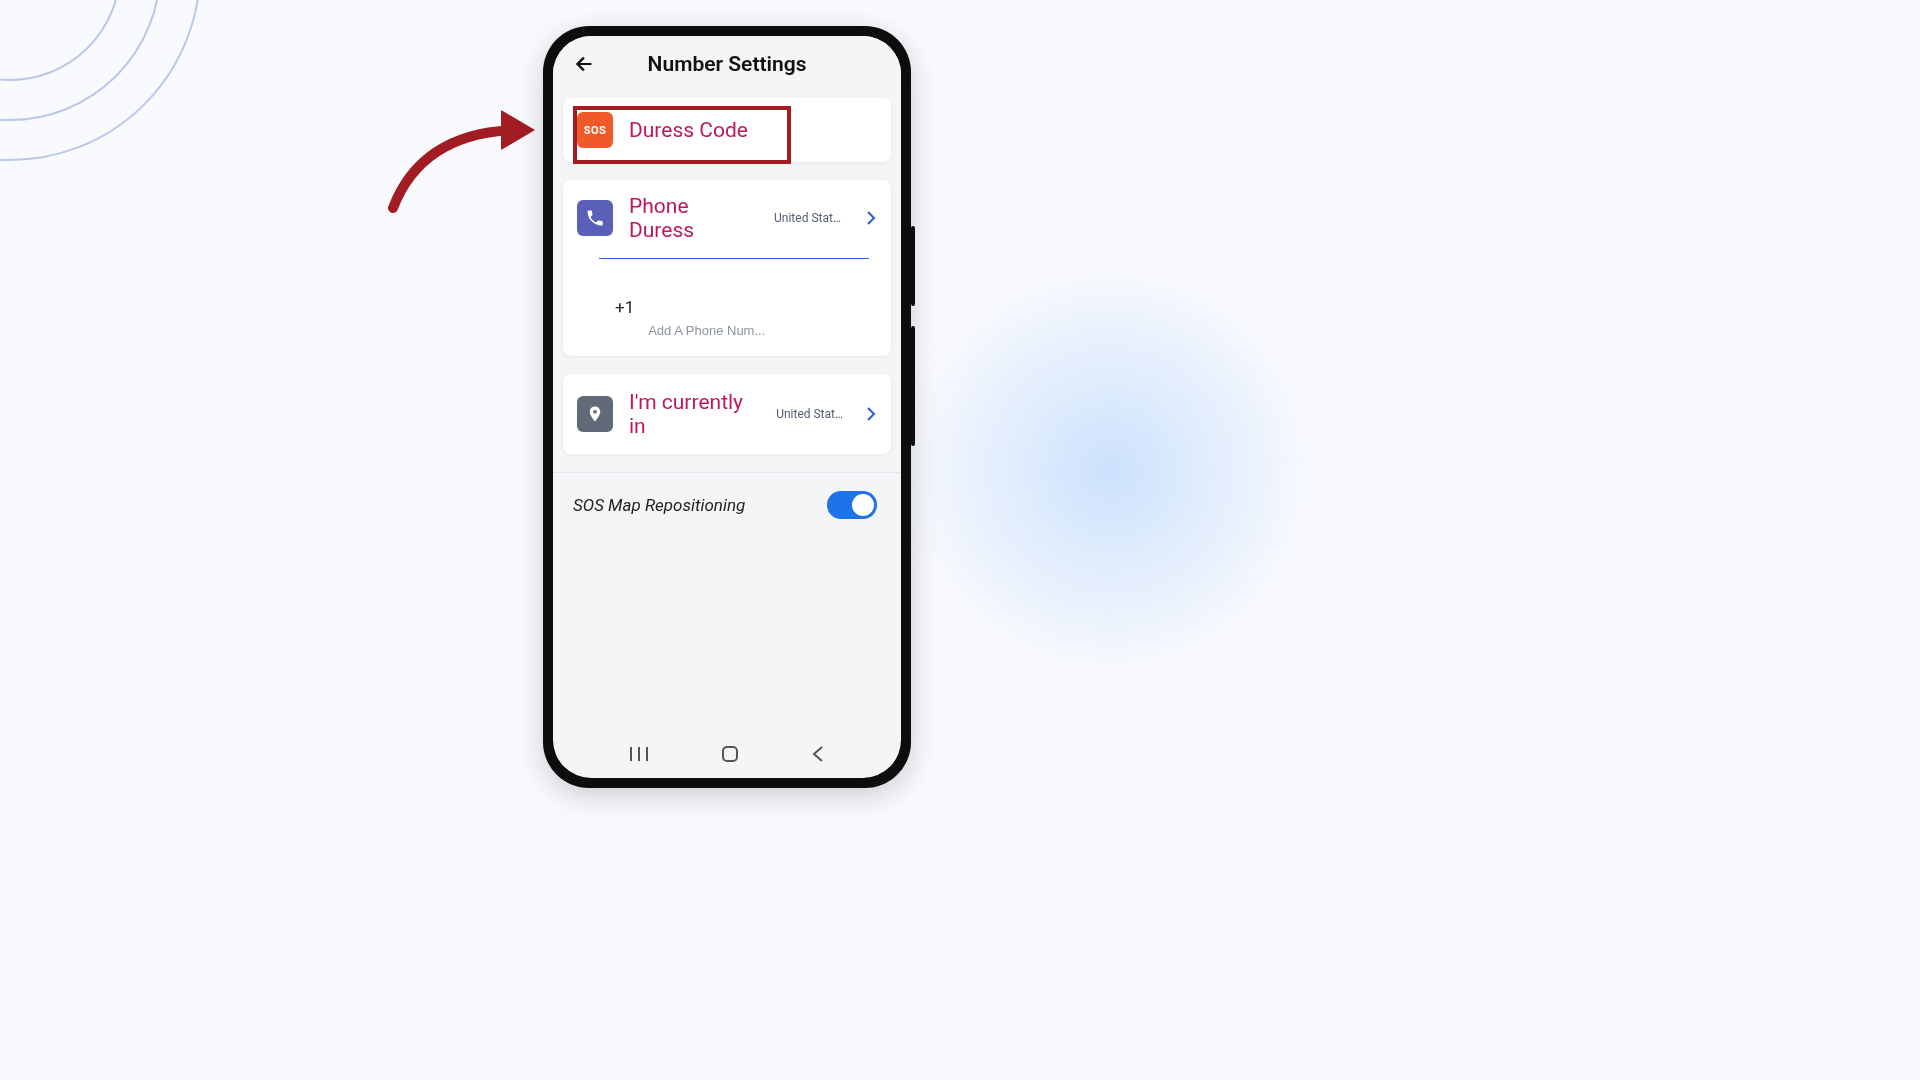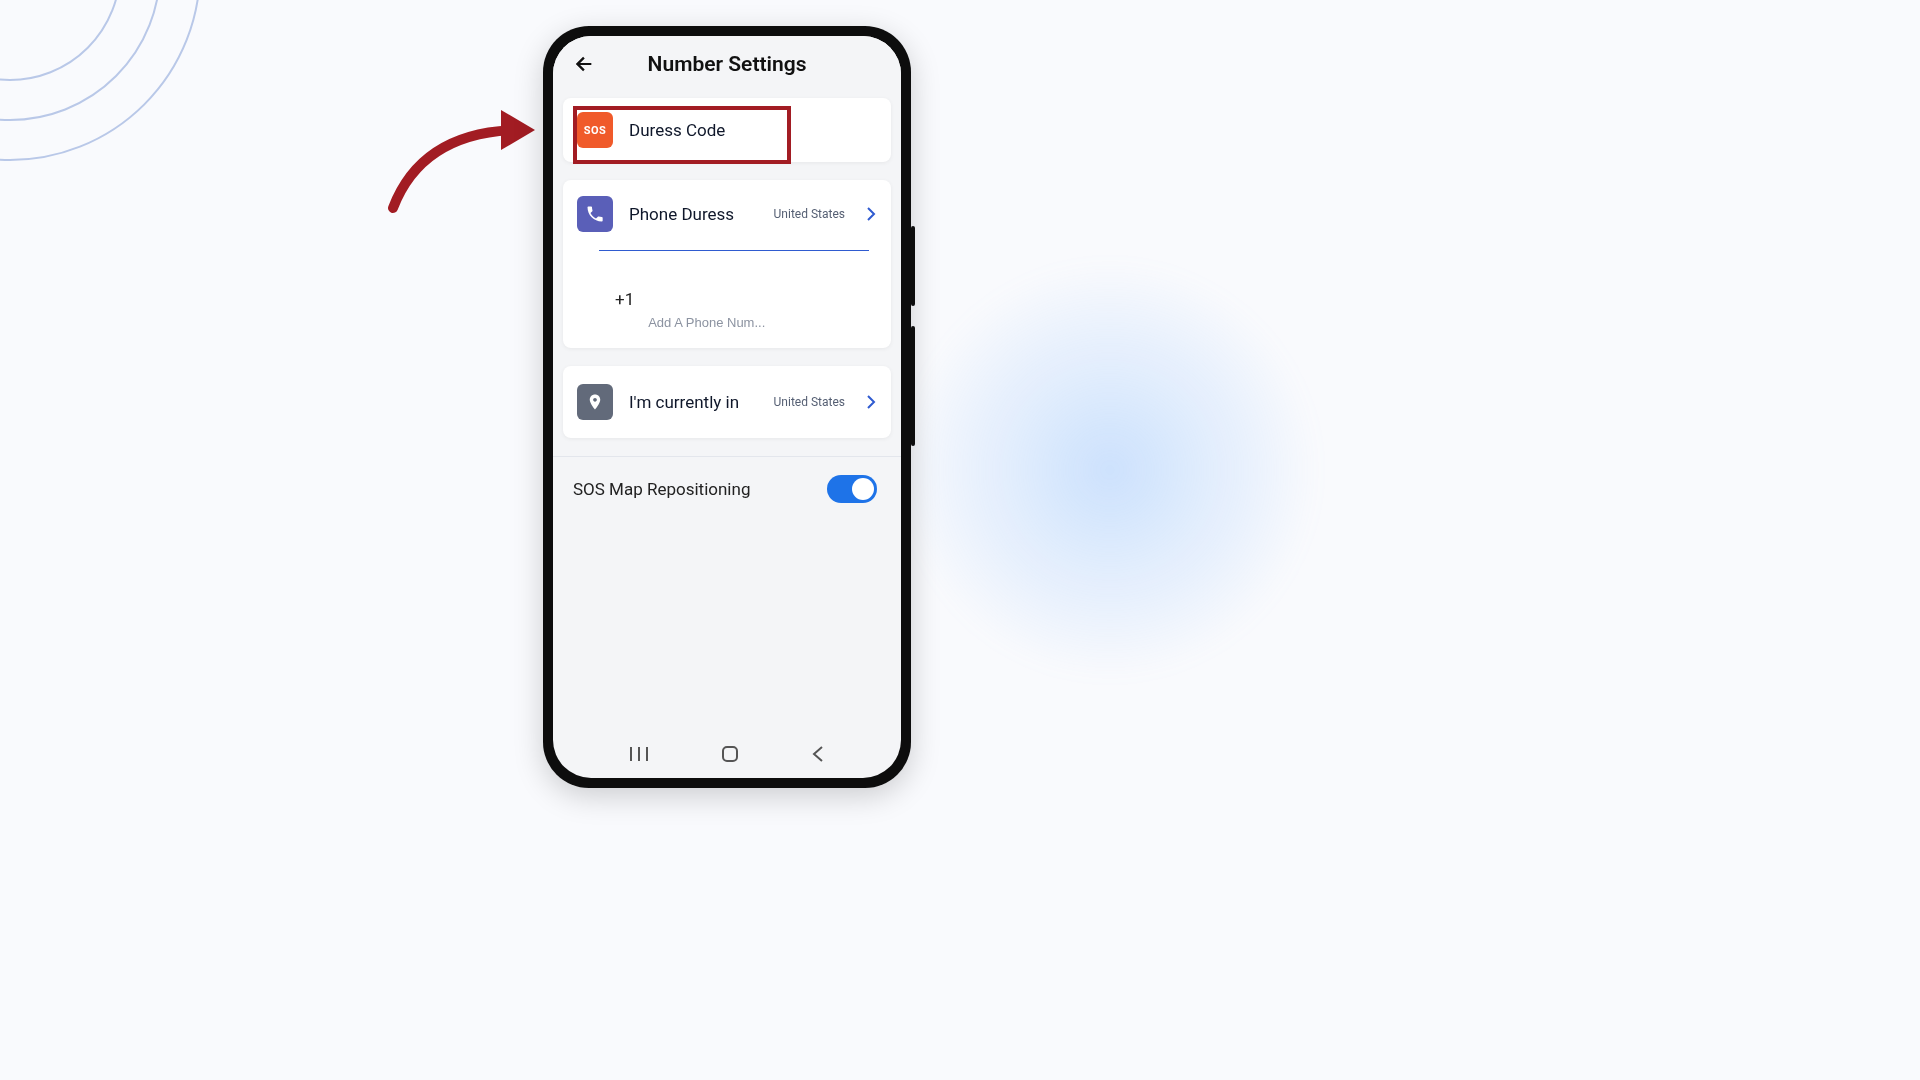--- a/index.html
+++ b/index.html
@@ -126,22 +126,22 @@
     border-radius: 6px;
     display: flex;
     align-items: center;
     justify-content: center;
     flex-shrink: 0;
   }
   .icon-sos { background: #f05a2a; color: #fff; font-size: 11px; font-weight: 700; letter-spacing: 0.5px; }
   .icon-phone { background: #5a5fb8; }
   .icon-pin { background: #626a7a; }
   .row-label {
-    font-size: 17px;
-    color: #0f172a;
+    font-size: 21px;
+    color: #be185d;
     font-weight: 400;
     flex: 0 1 auto;
   }
   .row-value {
     margin-left: auto;
     font-size: 12px;
     color: #555f73;
     max-width: 84px;
     white-space: nowrap;
     overflow: hidden;
@@ -192,20 +192,21 @@
   .divider {
     height: 1px;
     background: #e3e6ec;
     margin: 0 -10px 0 -10px;
   }
   .toggle-row {
     display: flex;
     align-items: center;
     justify-content: space-between;
     padding: 18px 14px 18px 10px;
+    font-style: italic;
   }
   .toggle-label {
     font-size: 17px;
     color: #222;
   }
   .toggle {
     width: 50px; height: 28px;
     background: #1e73e8;
     border-radius: 20px;
     position: relative;

